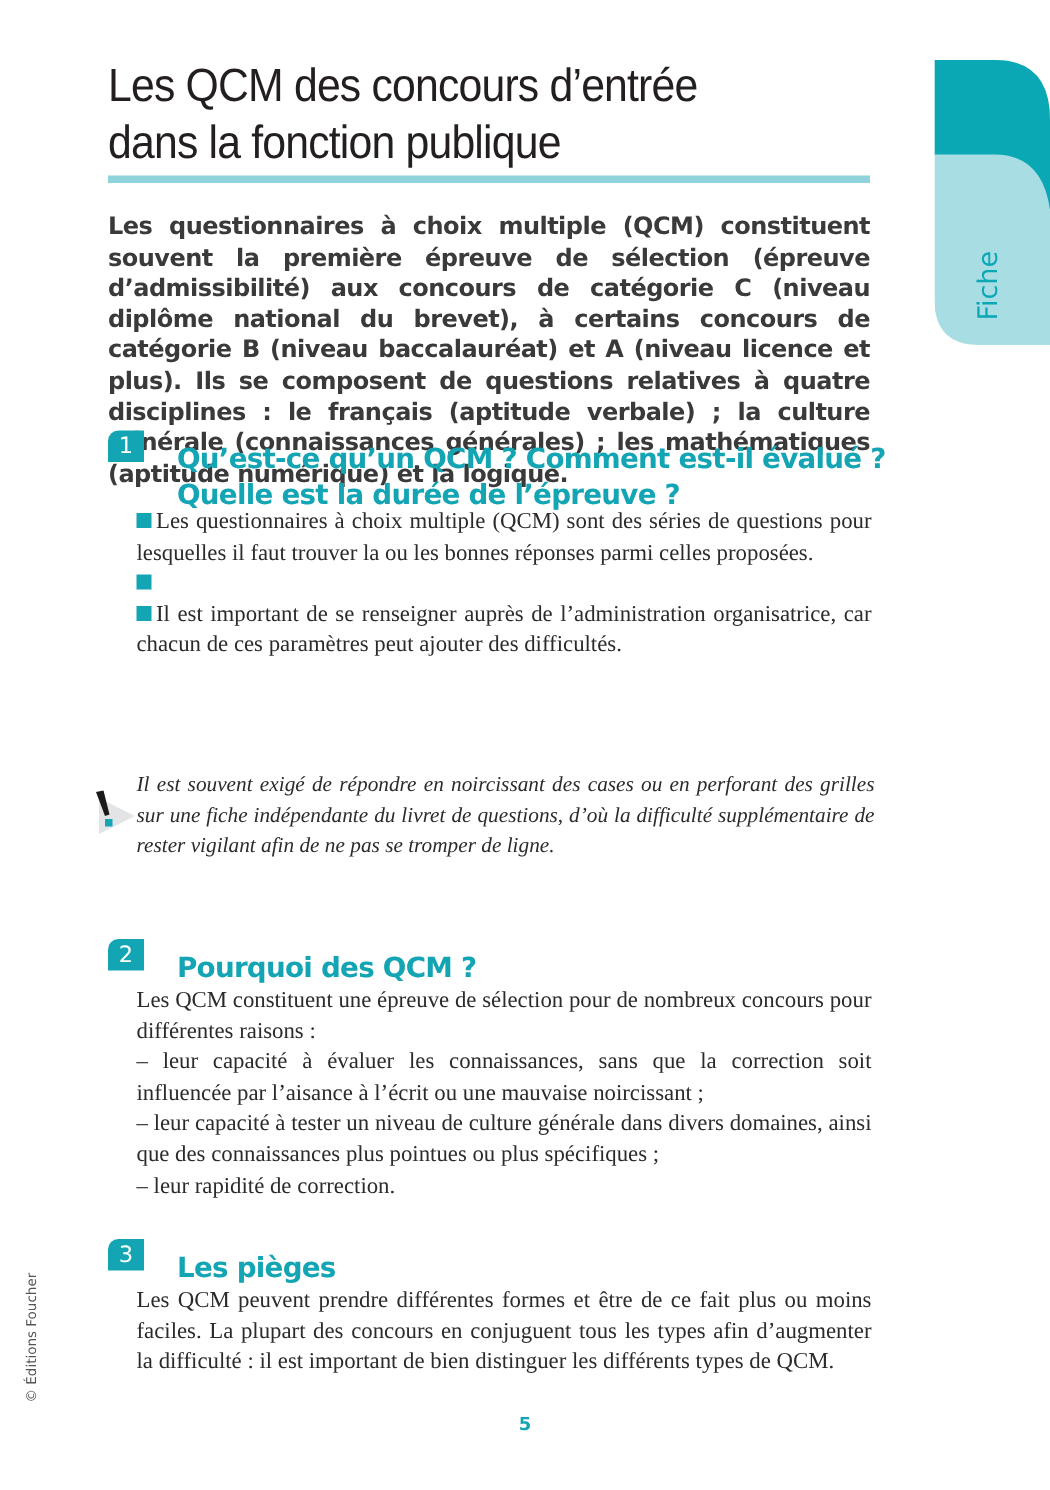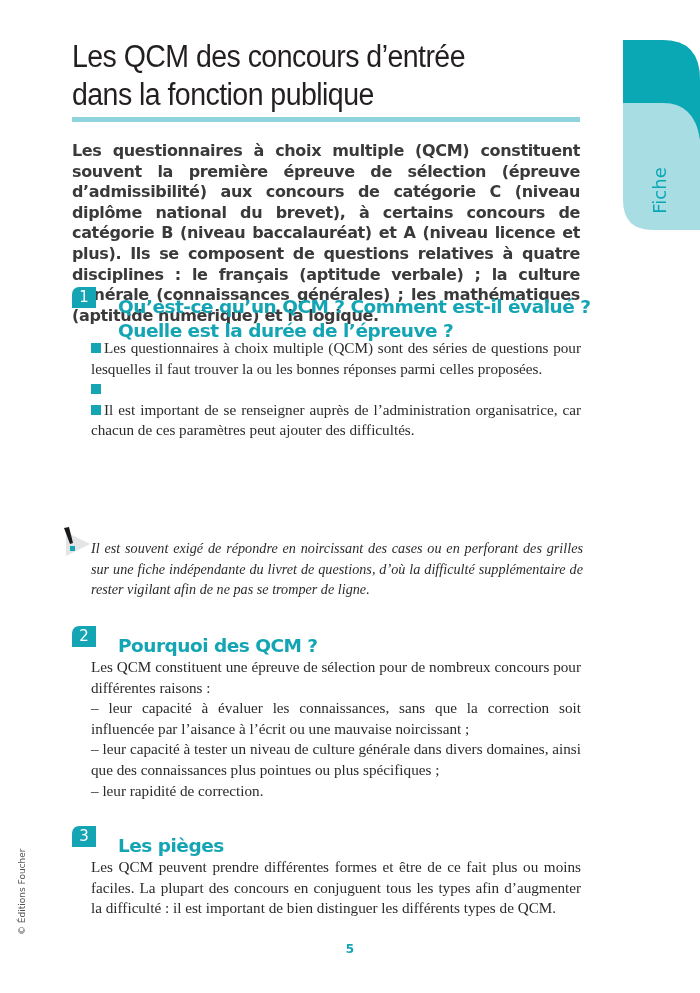--- a/index.html
+++ b/index.html
@@ -32,21 +32,21 @@
   .head-text {
     font-family:"DejaVu Sans", sans-serif; font-weight:bold; font-size:18.5px; line-height:24px;
     color:#14a5b4; letter-spacing:-0.5px; margin:12px;
   }
   .body {
     position:absolute; left:91px; width:490px;
     font-family:Liberation Serif, serif; font-size:15.2px; line-height:20.6px; color:#2b2b2b;
     text-align:justify; margin:0;
   }
   .bullet { display:inline-block; width:10px; height:10px; background:#14a5b4; margin-right:3px; vertical-align:0px; }
-  .note { position:absolute; left:91px; top:538px; width:492px;
+  .note { position:absolute; left:91px; top:513px; width:492px;
     font-family:"Liberation Serif", serif; font-style:italic; font-size:14.2px; line-height:20.5px; color:#2b2b2b; text-align:justify; margin:0; }
   .note-icon { position:absolute; left:60px; top:526px; width:32px; height:32px; }
   .copyright { position:absolute; left:-18px; top:890px; width:80px;
     transform: rotate(-90deg); transform-origin:center center;
     font-family:"DejaVu Sans", sans-serif; font-size:9px; color:#555; white-space:nowrap; text-align:center; }
   .page-num { position:absolute; left:340px; top:942px; width:20px; text-align:center;
     font-family:"DejaVu Sans", sans-serif; font-weight:bold; font-size:12px; color:#14a5b4; }
 </style>
 </head>
 <body>

